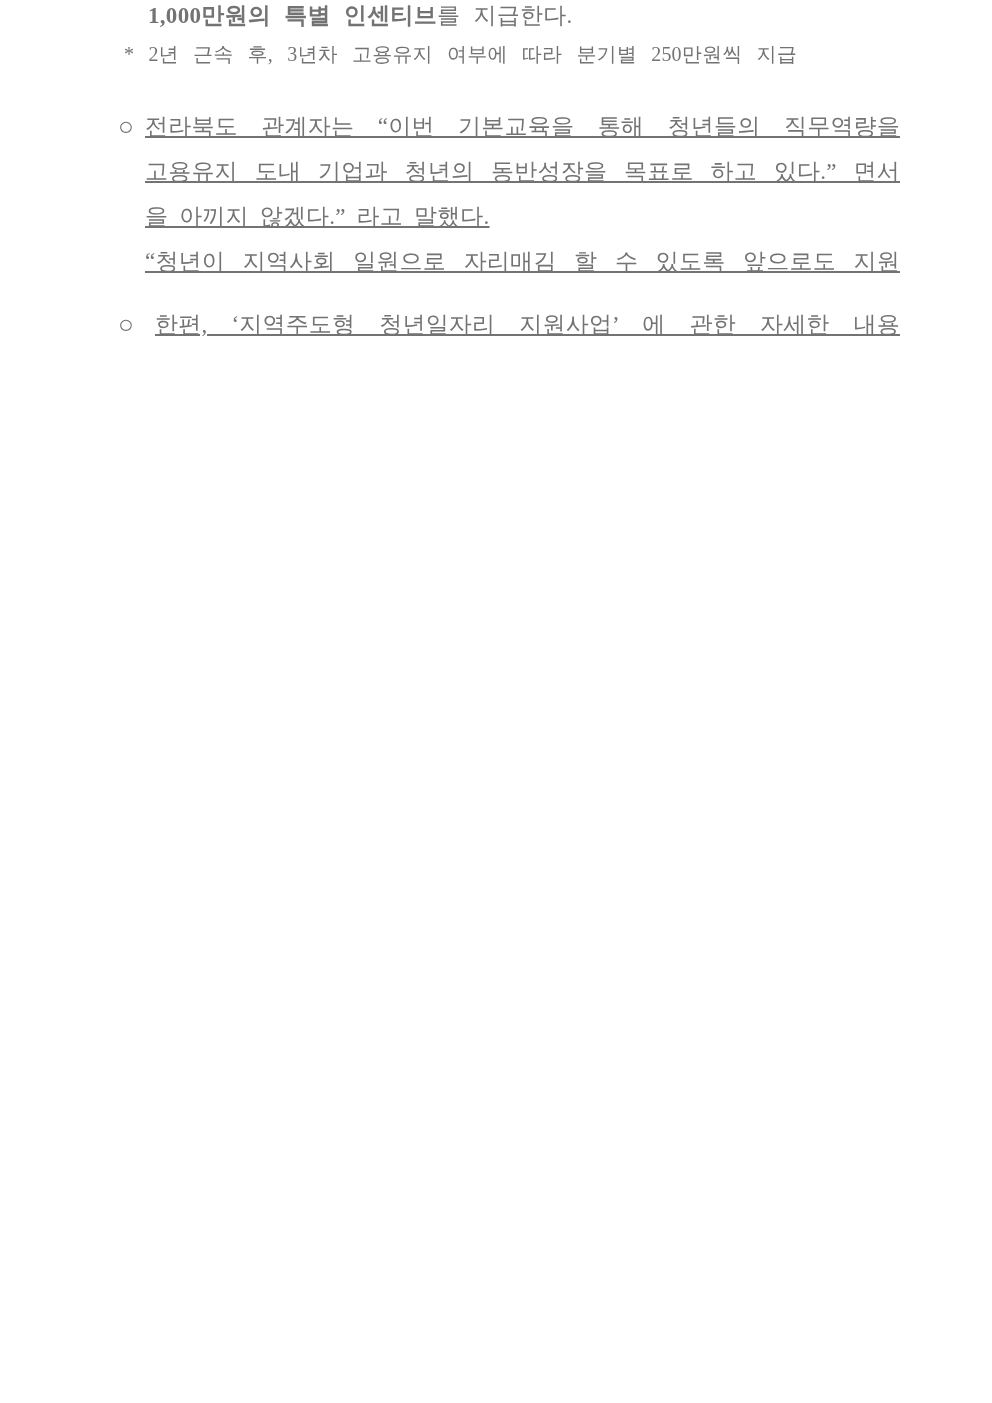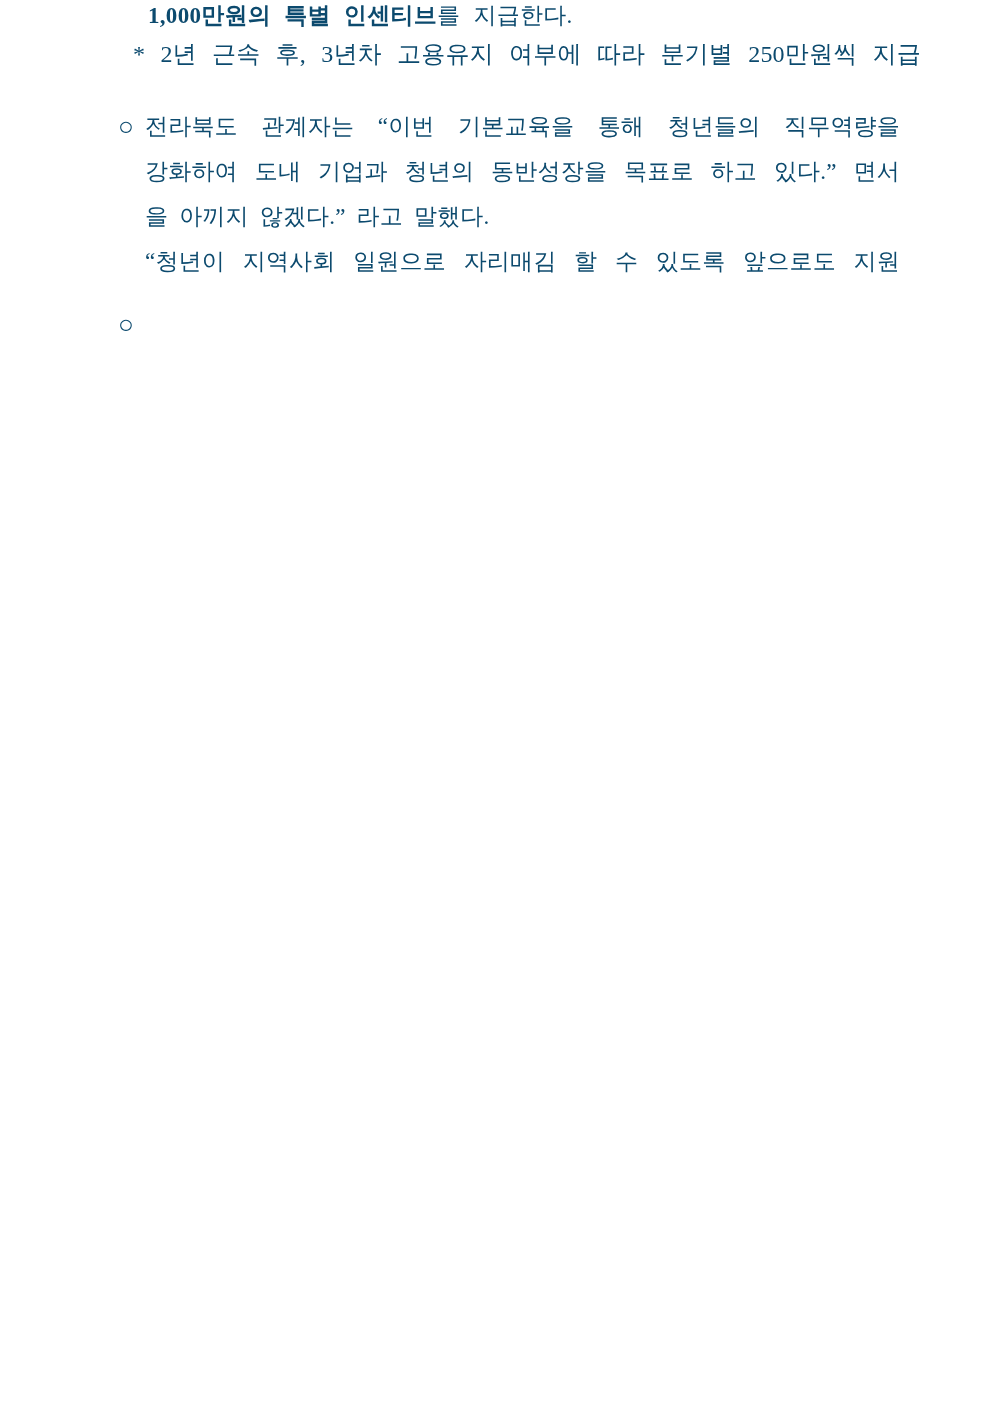--- a/index.html
+++ b/index.html
@@ -2,40 +2,40 @@
 <html lang="ko"><head>
 <meta charset="utf-8">
 <style>
   * { margin: 0; padding: 0; box-sizing: border-box; }
   html, body { background: #ffffff; }
   .page {
     position: relative;
     width: 992px;
     height: 1403px;
     background: #ffffff;
-    color: #0c4a6e;
+    color: #737373;
     font-family: "Liberation Serif", "DejaVu Serif", serif;
     overflow: hidden;
   }
   .intro {
     position: absolute;
     top: 0px;
     left: 148px;
     font-size: 23px;
     line-height: 31px;
     word-spacing: 7px;
     letter-spacing: 0.3px;
     white-space: nowrap;
   }
   .intro .bold { font-weight: bold; }
   .footnote {
     position: absolute;
     top: 40px;
-    left: 133px;
-    font-size: 24px;
+    left: 124px;
+    font-size: 20px;
     line-height: 28px;
     word-spacing: 9px;
     letter-spacing: 0.2px;
     white-space: nowrap;
   }
   .bullet {
     position: absolute;
     left: 145px;
     width: 755px;
     font-size: 23px;
@@ -46,40 +46,41 @@
     position: absolute;
     left: -27px;
     top: 0;
     width: 26px;
     font-size: 26px;
     line-height: 45px;
     text-align: left;
   }
   .bullet1 { top: 104px; }
   .bullet2 { top: 302px; }
-  .line { text-align: left; word-spacing: 5px; }
+  .line { text-align: left; word-spacing: 5px; text-decoration: underline; }
   .line.j { text-align: justify; text-align-last: justify; word-spacing: normal; }
   .line.indent1 { text-indent: 10px; }
 </style>
 </head>
 <body>
 
 <div class="page">
 
   <div class="intro">
     <span class="bold">1,000만원의 특별 인센티브</span><span>를 지급한다.</span>
   </div>
 
   <div class="footnote">* 2년 근속 후, 3년차 고용유지 여부에 따라 분기별 250만원씩 지급</div>
 
   <div class="bullet bullet1">
     <span class="marker">○</span>
     <div class="line j">전라북도 관계자는 “이번 기본교육을 통해 청년들의 직무역량을</div>
-    <div class="line j">강화하여 도내 기업과 청년의 동반성장을 목표로 하고 있다.” 면서</div>
+    <div class="line j">고용유지 도내 기업과 청년의 동반성장을 목표로 하고 있다.” 면서</div>
     <div class="line">을 아끼지 않겠다.” 라고 말했다.</div>
     <div class="line j">“청년이 지역사회 일원으로 자리매김 할 수 있도록 앞으로도 지원</div>
   </div>
 
   <div class="bullet bullet2">
     <span class="marker">○</span>
+    <div class="line j indent1">한편, ‘지역주도형 청년일자리 지원사업’ 에 관한 자세한 내용</div>
   </div>
 
 </div>
 
 </body></html>

